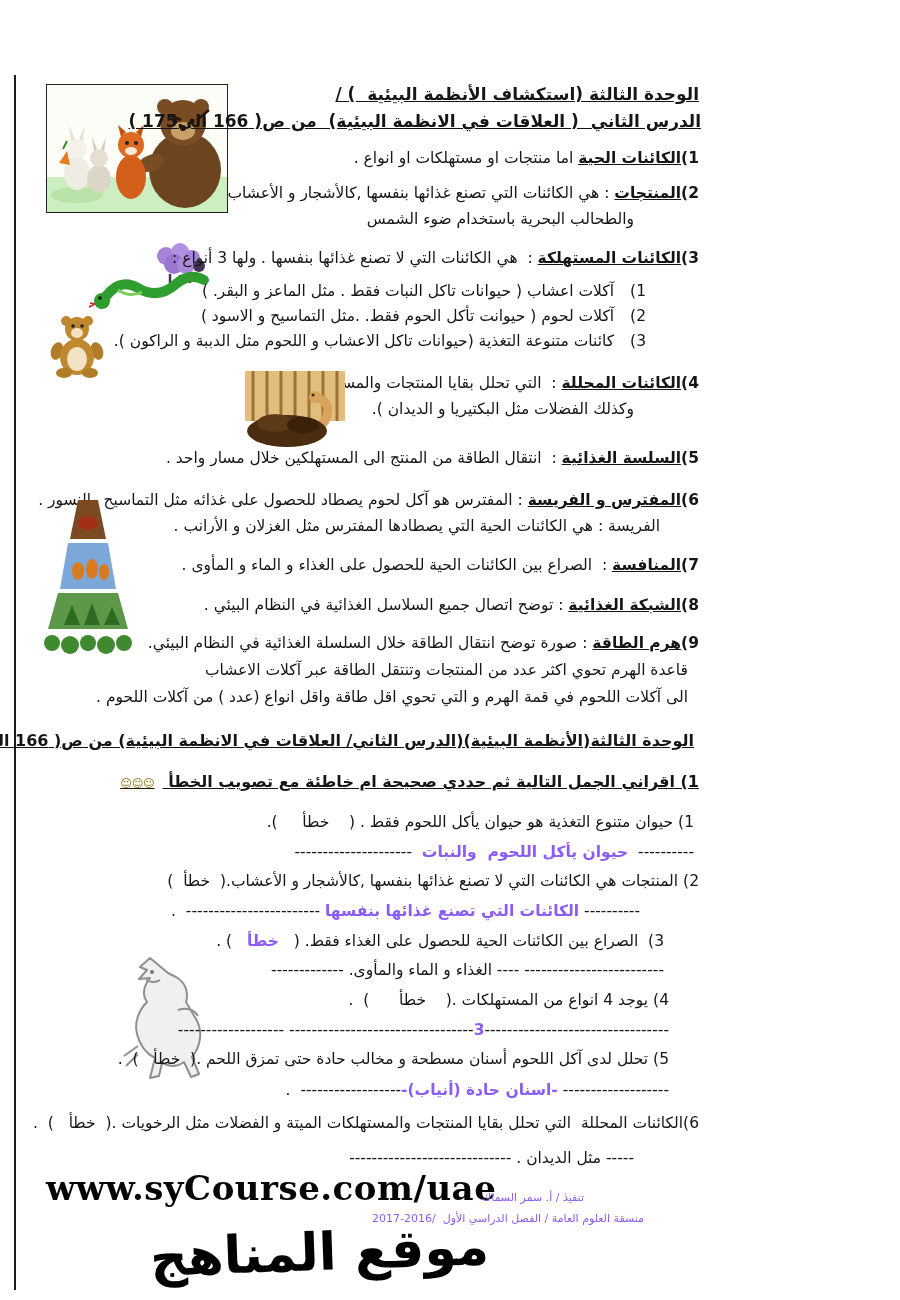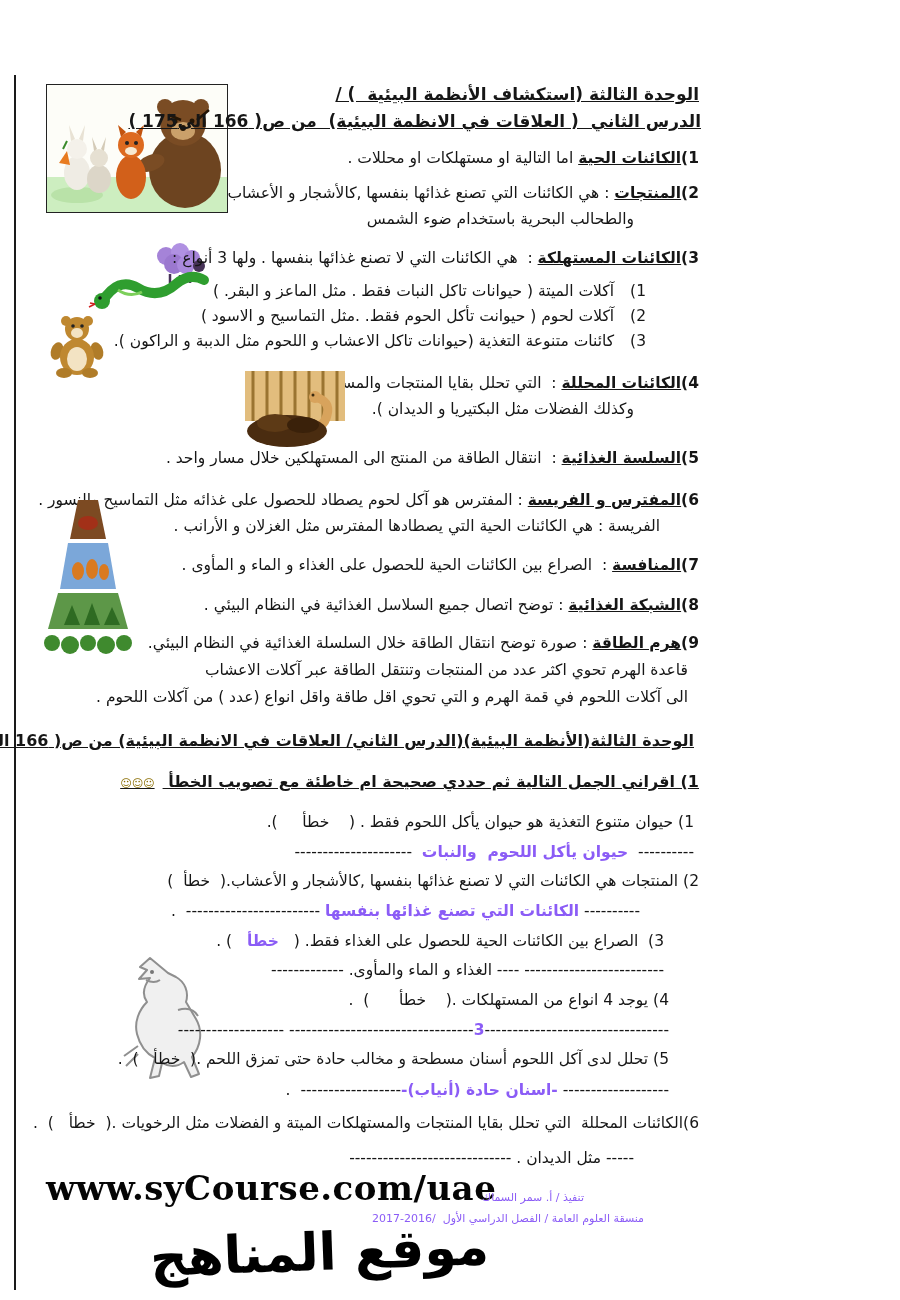--- a/index.html
+++ b/index.html
@@ -58,21 +58,21 @@
       <circle cx="52" cy="73" r="9" fill="#e6e0d2"></circle>
       <path d="M47,66 l-2,-14 5,12 z M57,66 l2,-14 -5,12 z" fill="#d4cbb8"></path>
       <path d="M12,78 l8,-12 3,14 z" fill="#e87b20"></path>
       <path d="M16,64 l4,-8" stroke="#3a8a2a" stroke-width="2"></path>
     </svg>
   </div>
 
   <div class="line title" style="top:84px;right:33px;">الوحدة الثالثة (استكشاف الأنظمة البيئية  ) /</div>
   <div class="line title" style="top:111px;right:31px;">الدرس الثاني  ( العلاقات في الانظمة البيئية)  من ص( 166 الى175 )</div>
 
-  <div class="line" style="top:149px;right:33px;"><span class="b">1)</span><span class="term">الكائنات الحية</span><span> اما التالية او مستهلكات او محللات .</span></div>
+  <div class="line" style="top:149px;right:33px;"><span class="b">1)</span><span class="term">الكائنات الحية</span><span> اما منتجات او مستهلكات او انواع .</span></div>
 
   <div class="line" style="top:184px;right:33px;"><span class="b">2)</span><span class="term">المنتجات</span><span> : هي الكائنات التي تصنع غذائها بنفسها ,كالأشجار و الأعشاب</span></div>
   <div class="line" style="top:210px;right:98px;">والطحالب البحرية باستخدام ضوء الشمس</div>
 
   <div class="imgbox" style="left:88px;top:238px;width:128px;height:84px;">
     <svg width="128" height="84" viewBox="0 0 128 84">
       <circle cx="78" cy="18" r="9" fill="#a583d8"></circle>
         <circle cx="92" cy="14" r="9" fill="#b091e2"></circle>
       <circle cx="104" cy="20" r="8" fill="#a583d8"></circle>
         <circle cx="86" cy="26" r="10" fill="#9b78cf"></circle>
@@ -81,21 +81,21 @@
       <path d="M82,36 v9 M92,37 v9 M102,36 v9" stroke="#463257" stroke-width="2.5"></path>
       <path d="M14,64 q16,-26 36,-14 q20,12 38,-4 q14,-12 28,-4" fill="none" stroke="#2f9e2f" stroke-width="10" stroke-linecap="round"></path>
       <path d="M30,52 q12,8 24,2" fill="none" stroke="#7ccf5a" stroke-width="3"></path>
       <circle cx="14" cy="63" r="8" fill="#2f9e2f"></circle>
         <circle cx="12" cy="60" r="1.8" fill="#111"></circle>
       <path d="M7,66 l-6,3 M7,66 l-5,-1" stroke="#d02020" stroke-width="1.6"></path>
     </svg>
   </div>
 
   <div class="line" style="top:249px;right:33px;"><span class="b">3)</span><span class="term">الكائنات المستهلكة</span><span> :  هي الكائنات التي لا تصنع غذائها بنفسها . ولها 3 أنواع :</span></div>
-  <div class="line" style="top:282px;right:86px;"><span class="subnum">1)</span><span>آكلات الميتة ( حيوانات تاكل النبات فقط . مثل الماعز و البقر. )</span></div>
+  <div class="line" style="top:282px;right:86px;"><span class="subnum">1)</span><span>آكلات اعشاب ( حيوانات تاكل النبات فقط . مثل الماعز و البقر. )</span></div>
   <div class="line" style="top:307px;right:86px;"><span class="subnum">2)</span><span>آكلات لحوم ( حيوانت تأكل الحوم فقط. .مثل التماسيح و الاسود )</span></div>
   <div class="line" style="top:332px;right:86px;"><span class="subnum">3)</span><span>كائنات متنوعة التغذية (حيوانات تاكل الاعشاب و اللحوم مثل الدببة و الراكون ).</span></div>
 
   <div class="imgbox" style="left:44px;top:313px;width:66px;height:66px;">
     <svg width="66" height="66" viewBox="0 0 66 66">
       <circle cx="22" cy="8" r="5" fill="#bf8830"></circle>
         <circle cx="44" cy="8" r="5" fill="#bf8830"></circle>
       <circle cx="33" cy="16" r="12" fill="#bf8830"></circle>
       <ellipse cx="33" cy="20" rx="6" ry="5" fill="#f3e3c3"></ellipse>
       <circle cx="29" cy="13" r="1.8" fill="#222"></circle>

